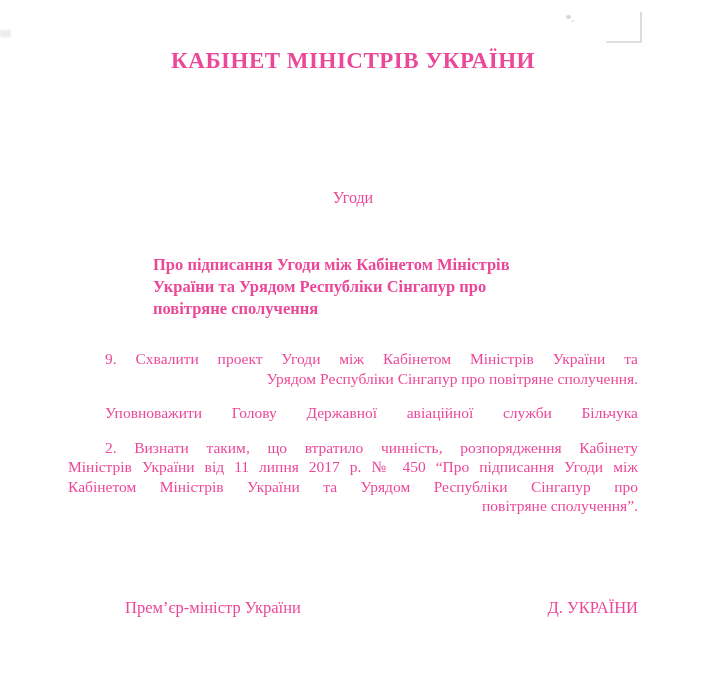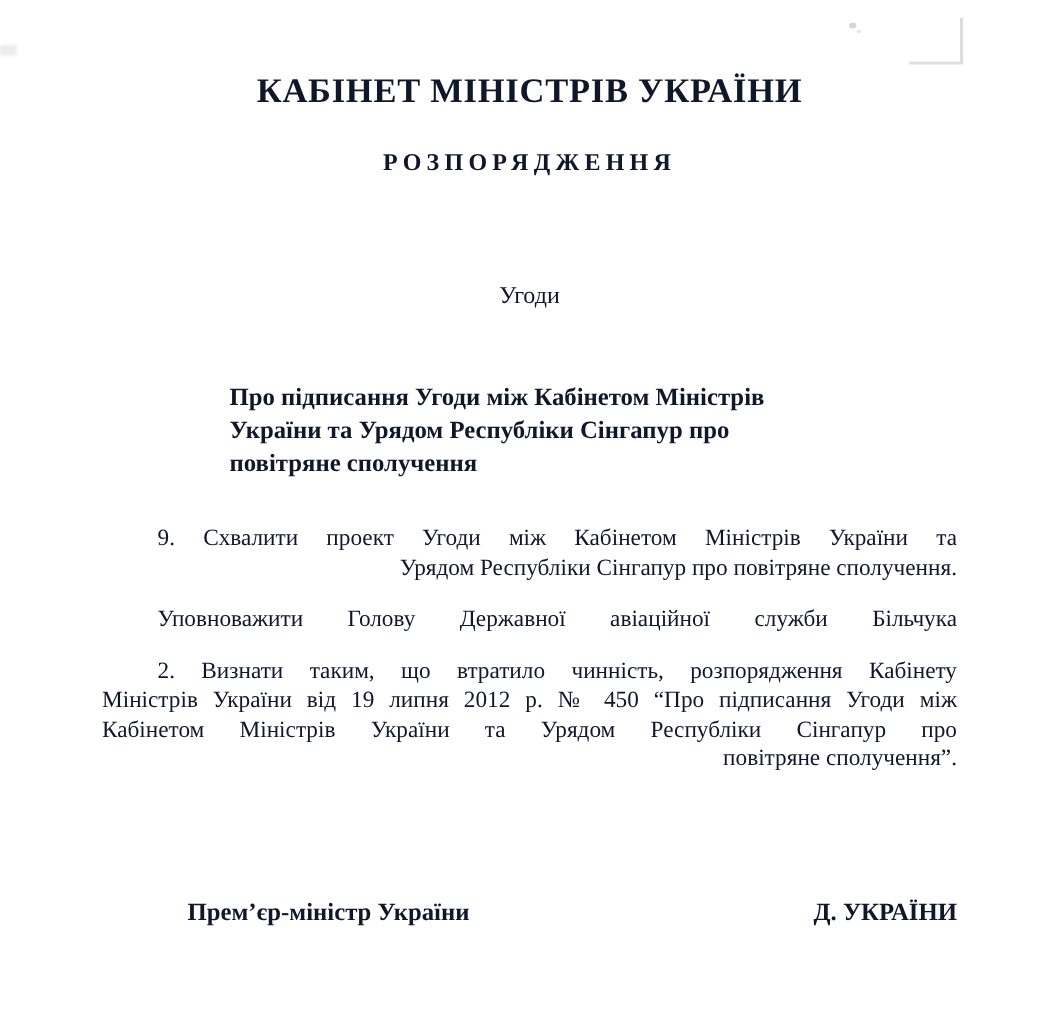--- a/index.html
+++ b/index.html
@@ -7,21 +7,21 @@
     padding: 0;
     background: #ffffff;
   }
   .page {
     position: relative;
     width: 706px;
     height: 675px;
     background: #ffffff;
     overflow: hidden;
     font-family: "Liberation Serif", serif;
-    color: #0f172a;
+    color: #ec4899;
   }
   
   .scan-corner {
     position: absolute;
     left: 606px;
     top: 12px;
     width: 34px;
     height: 29px;
     border-right: 2px solid #dcdcdc;
     border-bottom: 2px solid #e0e0e0;
@@ -122,56 +122,55 @@
   }
   .sig {
     position: absolute;
     top: 598px;
     left: 68px;
     width: 570px;
     display: flex;
     justify-content: space-between;
     align-items: baseline;
     font-size: 16.5px;
-    font-weight: bold;
+    font-weight: normal;
     text-align: center;
   }
   .sig .position {
     margin-left: 57px;
   }
 </style>
 </head>
 <body>
 
 <div class="page">
 
   <div class="scan-corner"></div>
   <div class="scan-dot"></div>
   <div class="scan-smudge"></div>
 
   <div class="org">КАБІНЕТ МІНІСТРІВ УКРАЇНИ</div>
 
-  <div class="doctype">РОЗПОРЯДЖЕННЯ</div>
 
 
   <div class="city">Угоди</div>
 
   <div class="title">Про підписання Угоди між Кабінетом Міністрів України та Урядом Республіки Сінгапур про повітряне сполучення</div>
 
   <div class="body">
     <div class="para">
       <div class="ln just indent">9. Схвалити проект Угоди між Кабінетом Міністрів України та</div>
       <div class="ln">Урядом Республіки Сінгапур про повітряне сполучення.</div>
     </div>
     <div class="para">
       <div class="ln just indent">Уповноважити Голову Державної авіаційної служби Більчука</div>
     </div>
     <div class="para">
       <div class="ln just indent">2. Визнати таким, що втратило чинність, розпорядження Кабінету</div>
-      <div class="ln just">Міністрів України від 19 липня 2012 р. № 450 “Про підписання Угоди між</div>
+      <div class="ln just">Міністрів України від 11 липня 2017 р. № 450 “Про підписання Угоди між</div>
       <div class="ln just">Кабінетом Міністрів України та Урядом Республіки Сінгапур про</div>
       <div class="ln">повітряне сполучення”.</div>
     </div>
   </div>
 
   <div class="sig">
     <span class="position">Прем’єр-міністр України</span>
     <span class="name">Д. УКРАЇНИ</span>
   </div>
 

